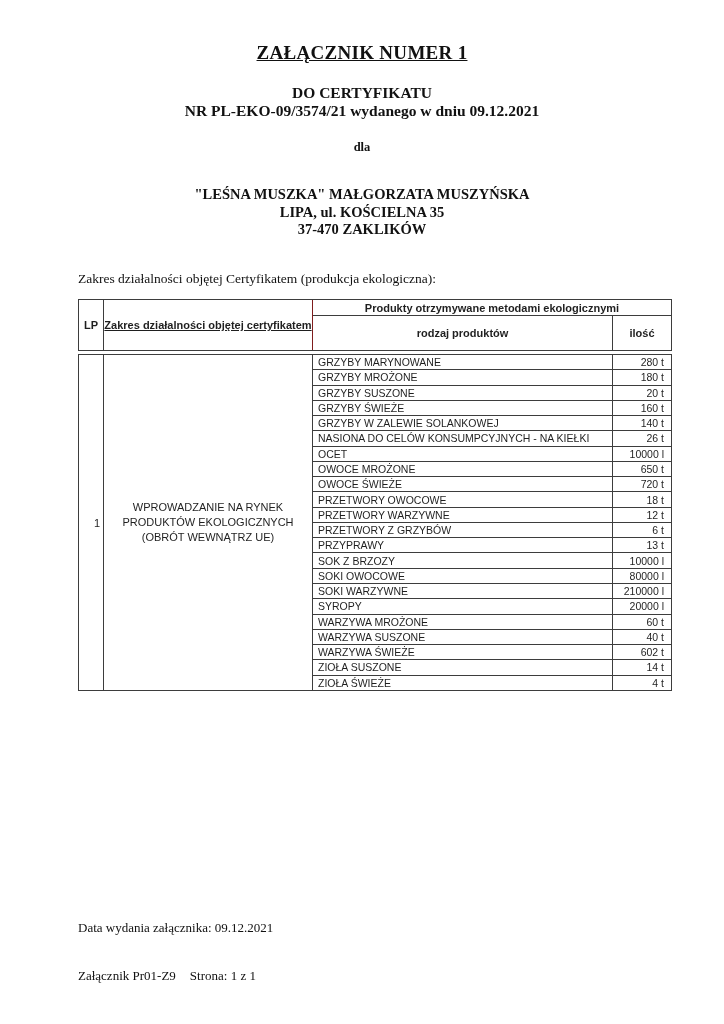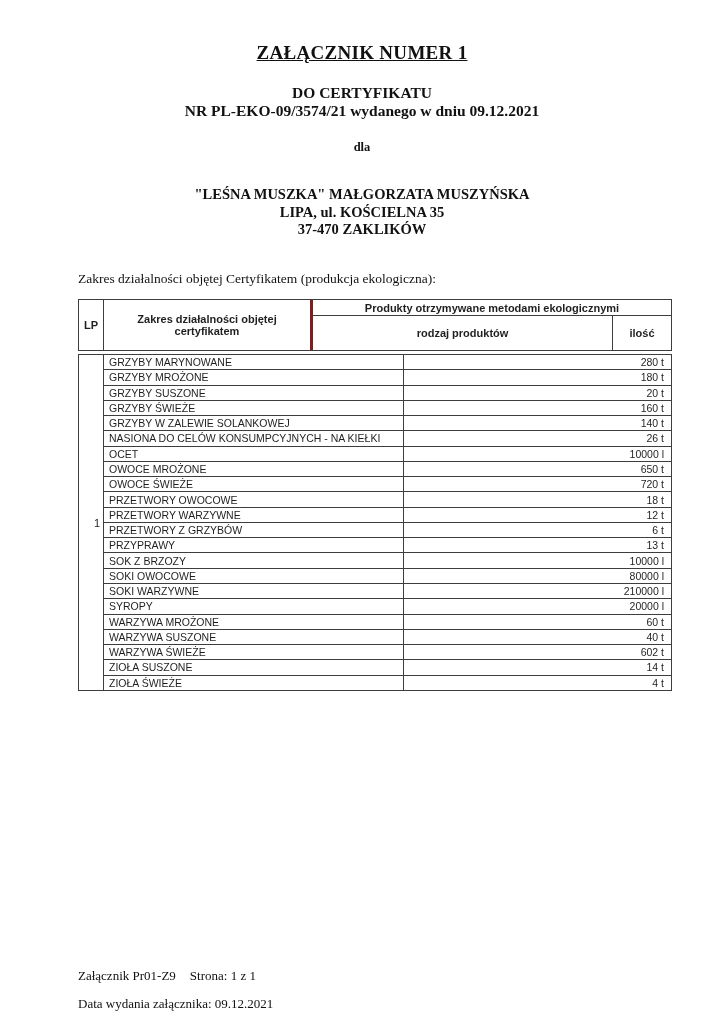--- a/index.html
+++ b/index.html
@@ -64,21 +64,21 @@
   }
   .thead {
     display: flex;
     border: 1px solid #3d3d3d;
     height: 52px;
     font-weight: bold;
     font-size: 11px;
   }
   .th { display: flex; align-items: center; justify-content: center; text-align: center; }
   .th-lp   { width: 25px;  border-right: 1px solid #3d3d3d; }
-  .th-scope{ width: 209px; border-right: 3px solid #7f1d1d; }
+  .th-scope{ width: 209px; border-right: 1px solid #7f1d1d; text-decoration: underline; }
   .th-group-col { flex: 1; display: flex; flex-direction: column; }
   .th-group { height: 16px; border-bottom: 1px solid #3d3d3d; }
   .th-sub   { flex: 1; display: flex; }
   .th-ptype { width: 300px; border-right: 1px solid #3d3d3d; }
   .th-qty   { flex: 1; }
 
   .tbody {
     display: flex;
     border: 1px solid #3d3d3d;
     margin-top: 3px;
@@ -126,21 +126,21 @@
   
   .footer-note {
     position: absolute;
     top: 921px; left: 0; right: 0;
     text-align: center;
     font-style: italic;
     font-size: 13px;
   }
   .footer-date {
     position: absolute;
-    top: 996px; left: 78px;
+    top: 920px; left: 78px;
     font-size: 13px;
   }
   .footer-doc {
     position: absolute;
     top: 968px; left: 78px;
     font-size: 13px;
   }
   .footer-doc .sep { display: inline-block; width: 14px; }
 </style>
 </head>
@@ -173,20 +173,21 @@
         <div class="th th-group">Produkty otrzymywane metodami ekologicznymi</div>
         <div class="th-sub">
           <div class="th th-ptype">rodzaj produktów</div>
           <div class="th th-qty">ilość</div>
         </div>
       </div>
     </div>
 
     <div class="tbody">
       <div class="lp-cell">1</div>
+      <div class="scope-cell">WPROWADZANIE NA RYNEK PRODUKTÓW EKOLOGICZNYCH (OBRÓT WEWNĄTRZ UE)</div>
       <div class="products">
 
           <div class="product-row">
             <div class="pname">GRZYBY MARYNOWANE</div>
             <div class="pqty">280 t</div>
           </div>
 
           <div class="product-row">
             <div class="pname">GRZYBY MROŻONE</div>
             <div class="pqty">180 t</div>

